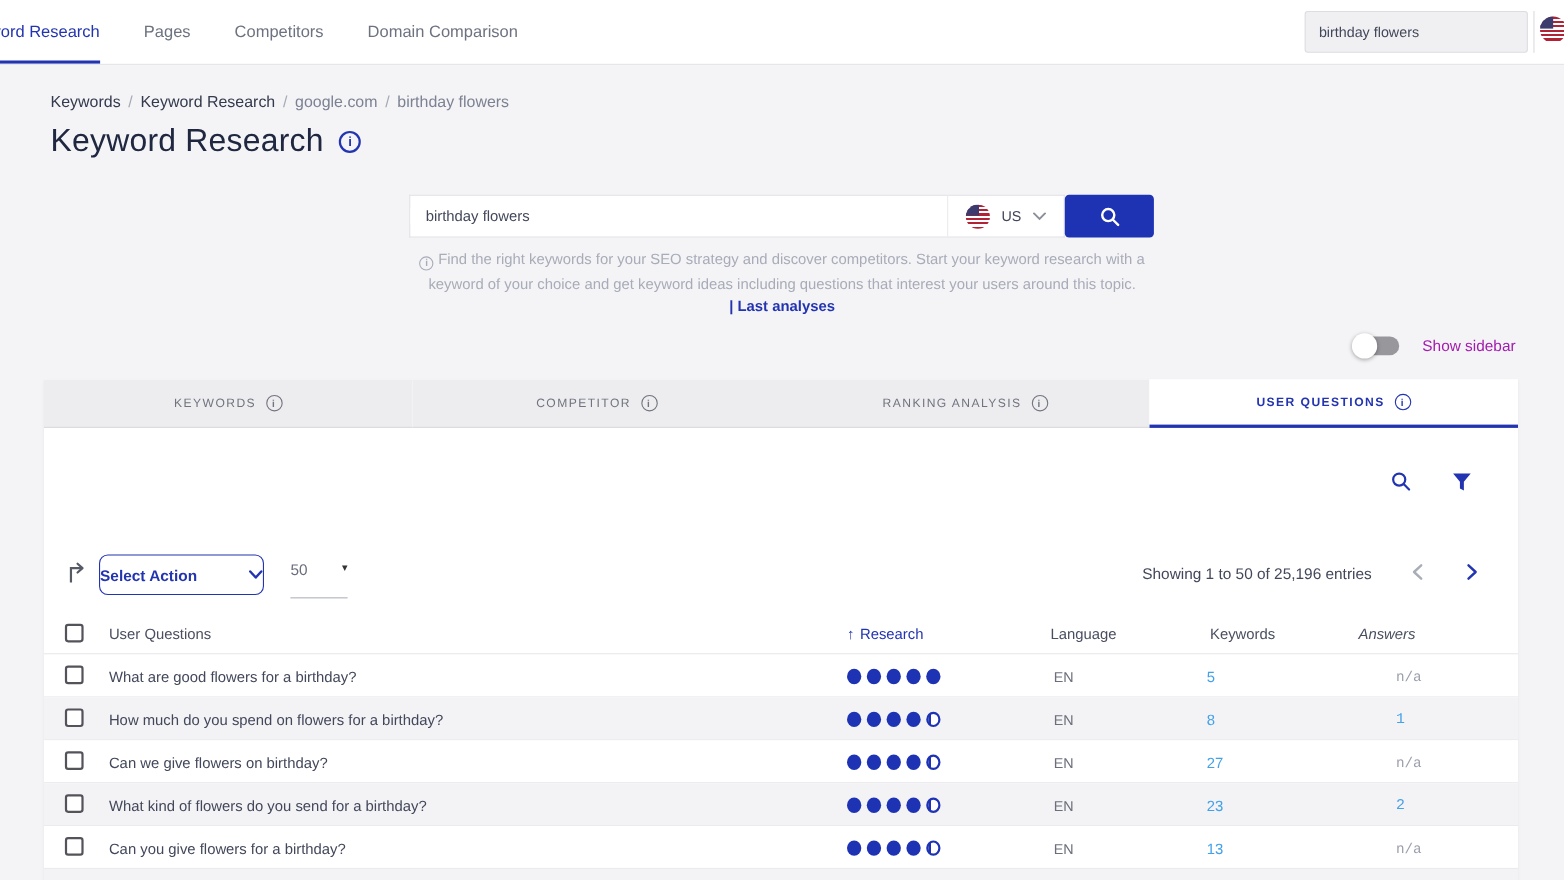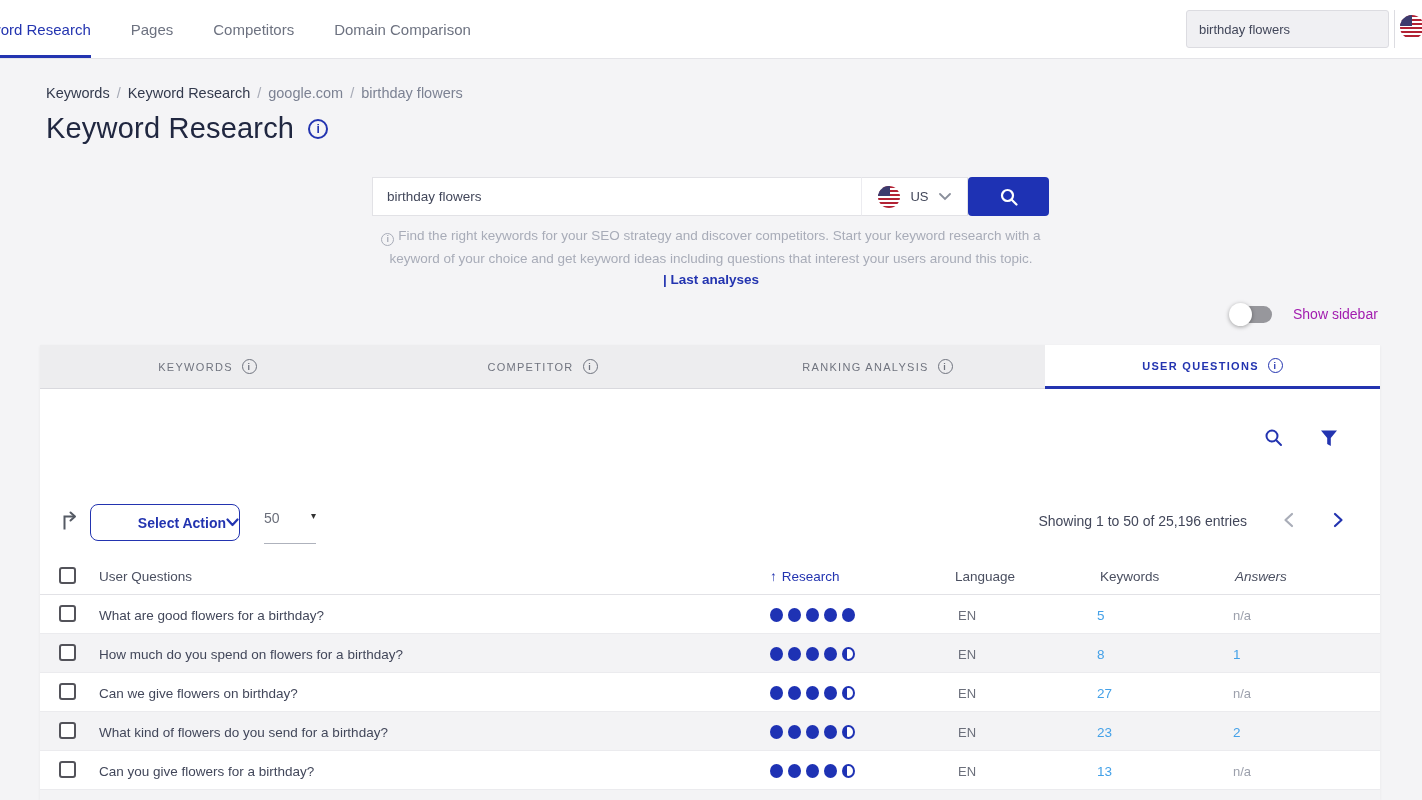--- a/index.html
+++ b/index.html
@@ -56,21 +56,21 @@
   .tab { flex:1; display:flex; align-items:center; justify-content:center; gap:9px; background:#ededef; border-bottom:1px solid #d9d9de; font-size:11px; letter-spacing:1.3px; color:#70747f; cursor:pointer; }
   .tab.active { background:#fff; border-bottom:3px solid #2334b0; color:#2334b0; font-weight:bold; }
   .info.tab-info { width:15px; height:15px; font-size:9px; border-width:1.5px; }
 
   
   .panel-tools { position:absolute; top:83px; right:42px; display:flex; gap:36px; align-items:center; }
   .tool-icon { cursor:pointer; display:flex; }
 
   
   .export-icon { position:absolute; left:20px; top:165px; cursor:pointer; display:flex; }
-  .select-action { position:absolute; left:50px; top:159px; width:150px; height:37px; background:#fff; border:1.5px solid #2334b0; border-radius:8px; display:flex; align-items:center; justify-content:flex-end; font-size:14px; font-weight:bold; color:#2334b0; cursor:pointer; }
+  .select-action { position:absolute; left:50px; top:159px; width:150px; height:37px; background:#fff; border:1.5px solid #2334b0; border-radius:8px; display:flex; align-items:center; justify-content:space-between; font-size:14px; font-weight:bold; color:#2334b0; cursor:pointer; }
   .page-size { position:absolute; left:224px; top:165px; width:52px; border-bottom:1px solid #aeb2bc; padding-bottom:17px; font-size:14px; color:#6a6e7a; cursor:pointer; }
   .page-size .caret { float:right; font-size:10px; color:#333; }
   .page-size .caret::before { content:"\25BE"; }
   .showing { position:absolute; right:133px; top:168px; font-size:14px; color:#42475a; }
   .page-prev { position:absolute; right:86px; top:167px; cursor:default; display:flex; }
   .page-next { position:absolute; right:36px; top:167px; cursor:pointer; display:flex; }
 
   
   .thead { position:absolute; left:0; top:212px; width:100%; height:38px; border-bottom:1px solid #e2e2e6; }
   .thead .hcell { position:absolute; top:12px; font-size:13.5px; color:#4a4f60; }
@@ -86,21 +86,21 @@
   .table-rows { position:absolute; left:0; top:250px; width:100%; }
   .trow { position:relative; height:39px; background:#fff; border-bottom:1px solid #ebebee; }
   .trow.alt { background:#f3f3f5; }
   .trow .checkbox { position:absolute; left:19px; top:10px; }
   .trow .question { position:absolute; left:59px; top:13px; font-size:13.5px; color:#42475a; }
   .trow .dots { position:absolute; left:730px; top:13px; display:flex; gap:5px; }
   .dot { display:inline-block; width:13px; height:14px; border-radius:50%; background:#1e32b4; }
   .dot.half { background:linear-gradient(90deg,#1e32b4 30%,#fff 30%); border:2px solid #1e32b4; }
   .trow .lang { position:absolute; left:918px; top:13px; font-size:13px; color:#6b6f7b; }
   .trow .kw { position:absolute; left:1057px; top:13px; font-size:13.5px; color:#44a1e8; cursor:pointer; }
-  .trow .ans { position:absolute; left:1193px; top:13px; font-size:13px; color:#9ca0ac; }
+  .trow .ans { position:absolute; left:1229px; top:13px; font-size:13px; color:#9ca0ac;font-family:Liberation Mono, monospace; }
   .trow .ans.link { color:#44a1e8; cursor:pointer; font-size:13.5px; }
   .bottom-strip { position:absolute; left:0; top:445px; width:100%; height:10px; background:#f3f3f5; }
 </style>
 </head>
 <body>
 
 <div id="app">
 
   <header class="topnav">
     <nav class="nav-items">

